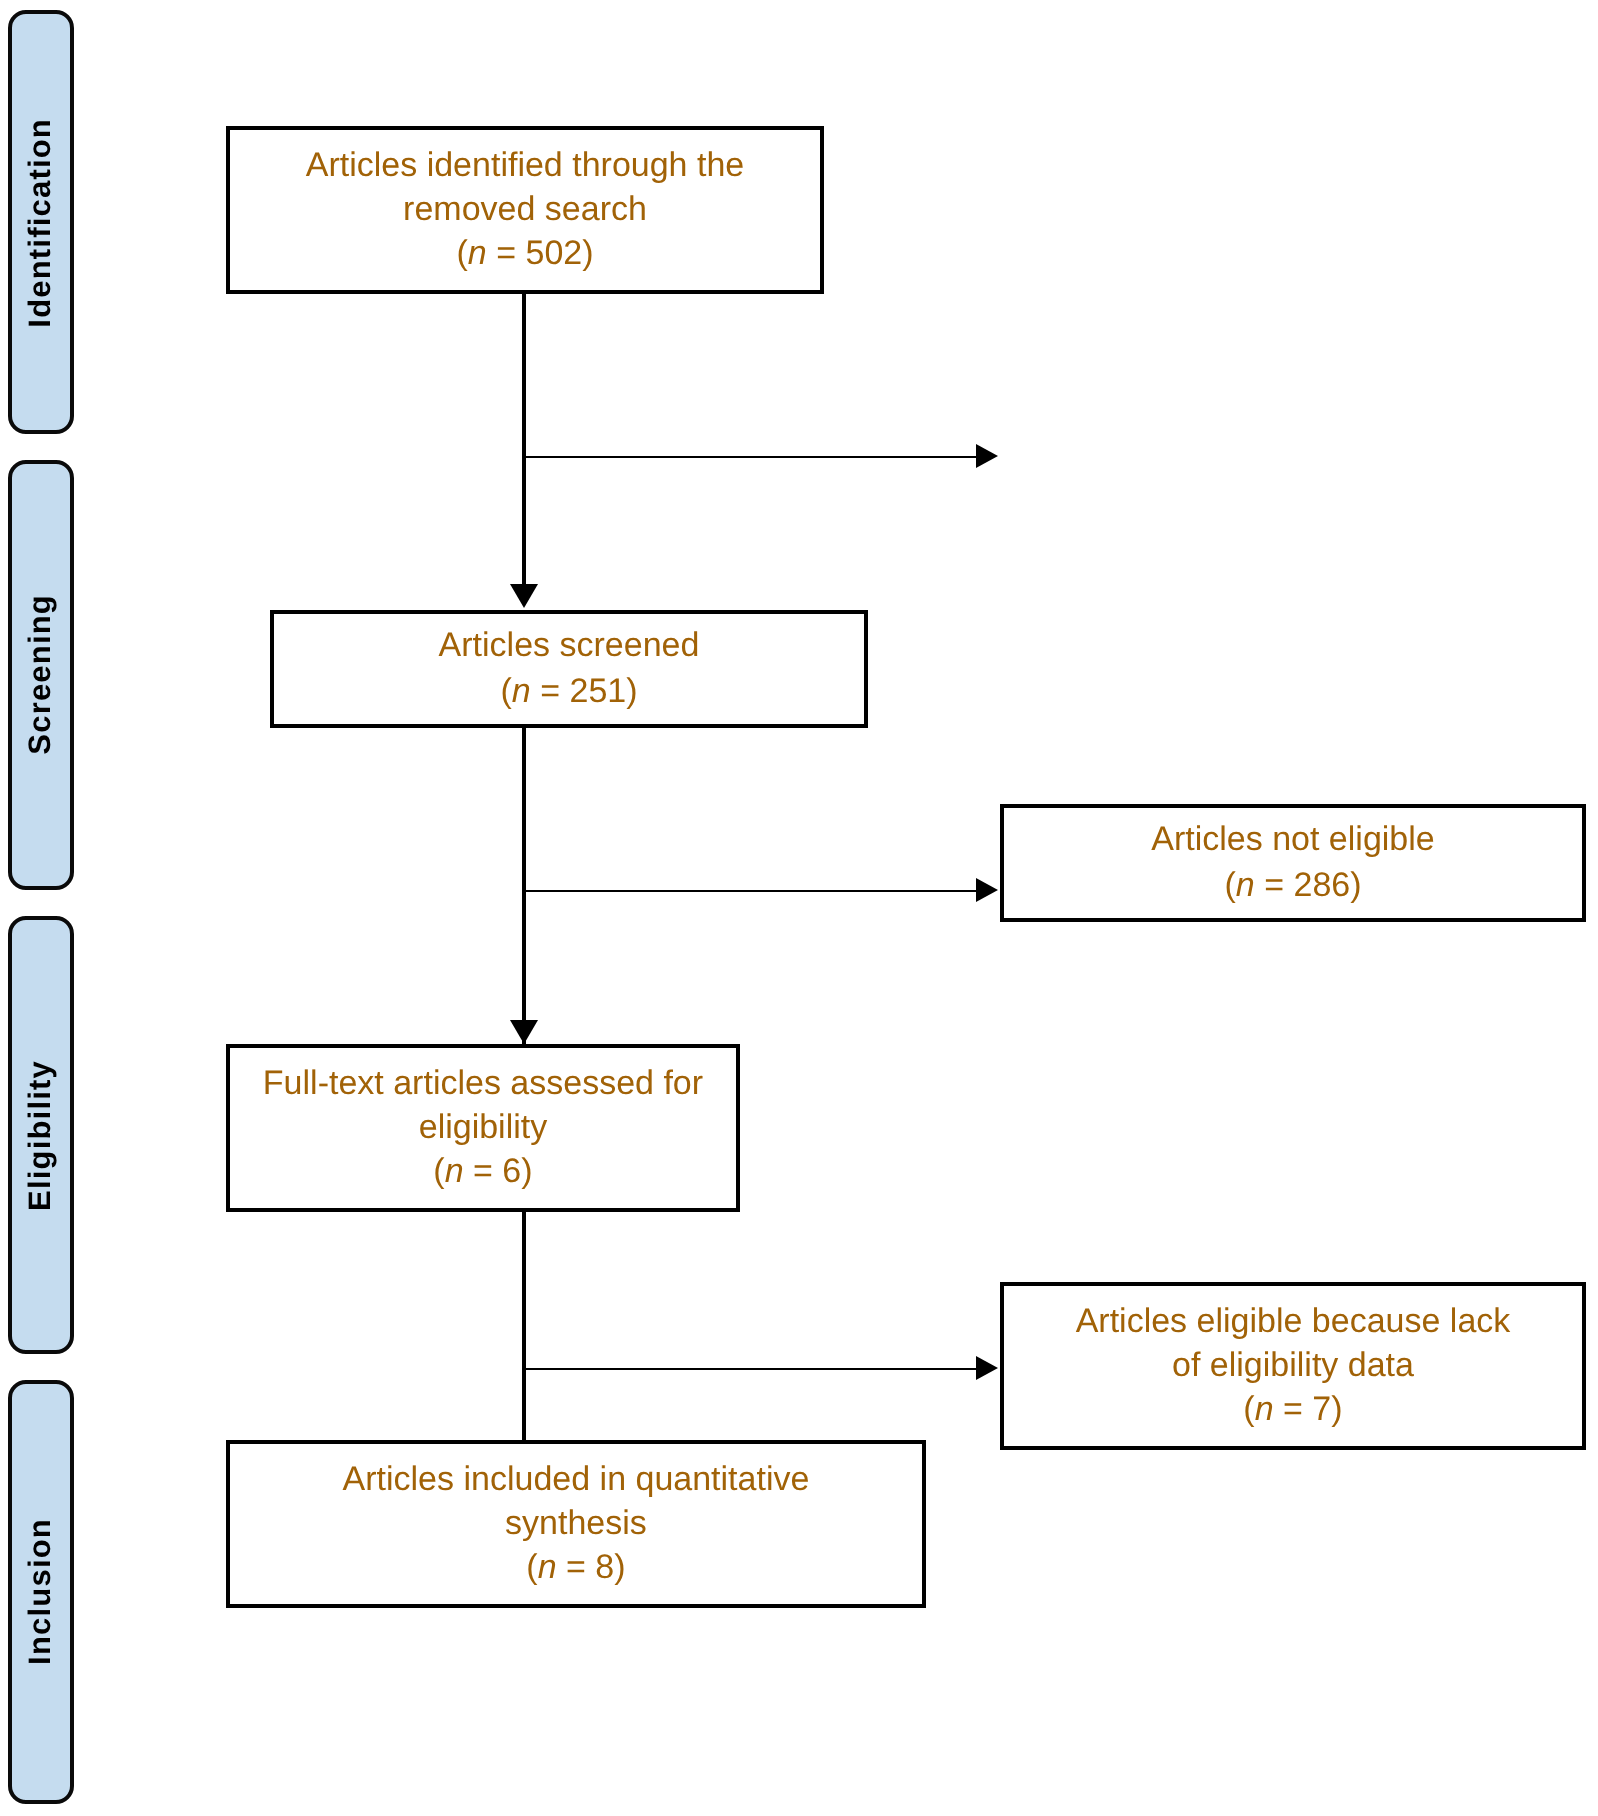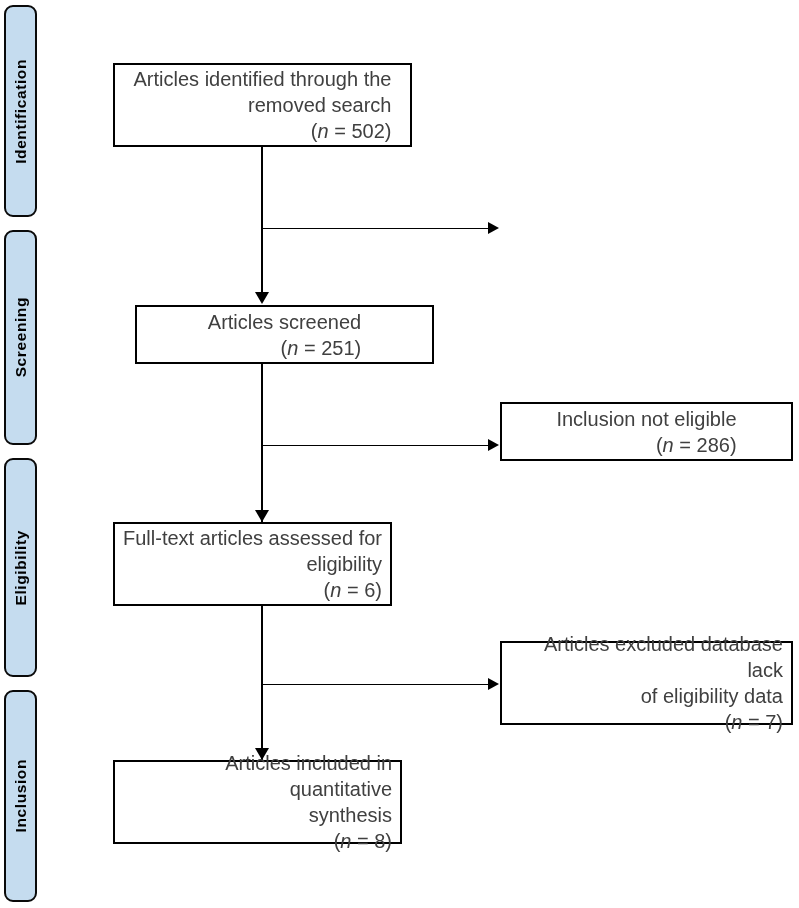--- a/index.html
+++ b/index.html
@@ -45,26 +45,25 @@
     position:absolute;
     box-sizing:border-box;
     background:#ffffff;
     border:2.2px solid #000000;
     display:flex;
     align-items:center;
     justify-content:center;
     text-align:center;
   }
   .box .box-text{
-    font-size:20px;
+    font-size:17px;
     line-height:1.30;
-    color:#404040;
+    color:#a16207;
     padding:0 8px;
     white-space:pre-line;
-    text-align:right;
   }
   .nval{font-style:italic;}
 
   
   .vline{
     position:absolute;
     width:2.2px;
     background:#000000;
   }
   .hline{
@@ -124,30 +123,30 @@
   <div class="arrow-right" style="left:488px;top:677.8px;"></div>
 
   <div class="box" style="left:113px;top:63px;width:299px;height:84px;">
     <div class="box-text"><span>Articles identified through the</span><br><span>removed search</span><br><span>(</span><span class="nval">n</span><span> = 502)</span></div>
   </div>
 
   <div class="box" style="left:113px;top:305px;width:299px;height:59px;margin-left:22px;">
     <div class="box-text"><span>Articles screened</span><br><span>(</span><span class="nval">n</span><span> = 251)</span></div>
   </div>
 
-  <div class="box" style="left:113px;top:522px;width:279px;height:84px;">
+  <div class="box" style="left:113px;top:522px;width:257px;height:84px;">
     <div class="box-text"><span>Full-text articles assessed for</span><br><span>eligibility</span><br><span>(</span><span class="nval">n</span><span> = 6)</span></div>
   </div>
 
-  <div class="box" style="left:113px;top:760px;width:289px;height:84px;">
+  <div class="box" style="left:113px;top:720px;width:350px;height:84px;">
     <div class="box-text"><span>Articles included in quantitative</span><br><span>synthesis</span><br><span>(</span><span class="nval">n</span><span> = 8)</span></div>
   </div>
 
 
   <div class="box" style="left:500px;top:402px;width:293px;height:59px;">
-    <div class="box-text"><span>Inclusion not eligible</span><br><span>(</span><span class="nval">n</span><span> = 286)</span></div>
+    <div class="box-text"><span>Articles not eligible</span><br><span>(</span><span class="nval">n</span><span> = 286)</span></div>
   </div>
 
   <div class="box" style="left:500px;top:641px;width:293px;height:84px;">
-    <div class="box-text"><span>Articles excluded database lack</span><br><span>of eligibility data</span><br><span>(</span><span class="nval">n</span><span> = 7)</span></div>
+    <div class="box-text"><span>Articles eligible because lack</span><br><span>of eligibility data</span><br><span>(</span><span class="nval">n</span><span> = 7)</span></div>
   </div>
 
 </div>
 
 </body></html>

